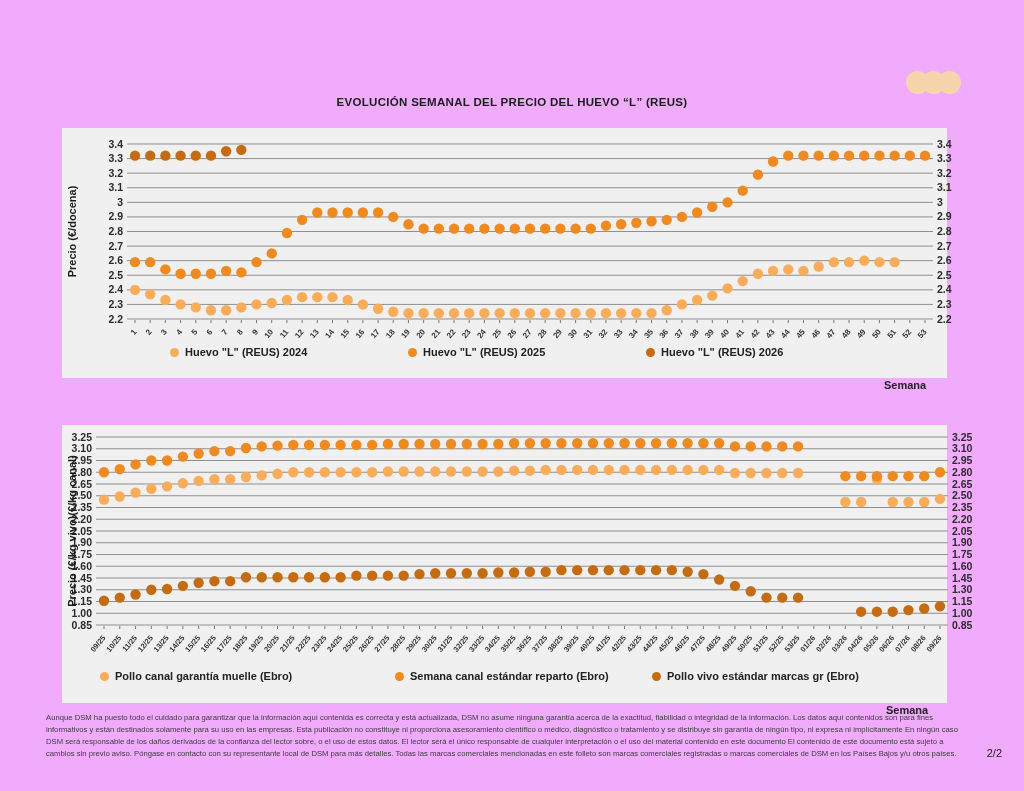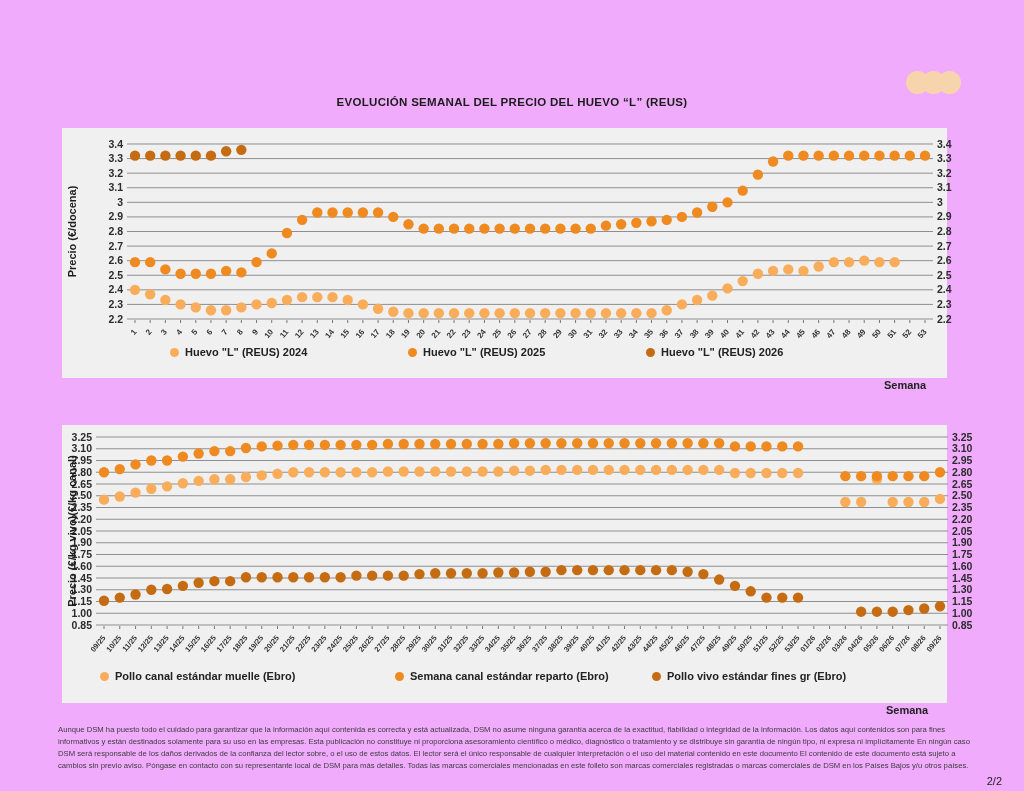--- a/index.html
+++ b/index.html
@@ -11,23 +11,23 @@
     font-size:11.5px;font-weight:bold;color:#1c1c1c;letter-spacing:.3px;}
   #title-eggs{top:96px;}
   #title-pollo{top:398px;}
   svg{position:absolute;display:block;}
   #chart-eggs-svg{left:62px;top:128px;}
   #chart-pollo-svg{left:62px;top:425px;}
   .legend-item{position:absolute;display:flex;align-items:center;gap:6px;
     font-size:11px;font-weight:bold;color:#222;white-space:nowrap;}
   .legend-dot{width:9px;height:9px;border-radius:50%;flex:0 0 auto;}
   .axis-x-label{position:absolute;font-size:11px;font-weight:bold;color:#222;margin-top:35px;}
-  .disclaimer{position:absolute;left:46px;top:712px;width:912px;margin:12px;
+  .disclaimer{position:absolute;left:46px;top:712px;width:912px;margin:0;
     font-size:7.7px;line-height:1.55;color:#3c3c3c;}
-  .page-number{position:absolute;right:44px;top:747px;font-size:11px;color:#222;margin-top:28px;}
+  .page-number{position:absolute;right:44px;top:747px;font-size:11px;color:#222;}
 </style>
 </head>
 <body>
 
 <div class="page">
 
   <div class="deco">
     <span class="deco-dot"></span>
     <span class="deco-dot"></span>
     <span class="deco-dot"></span>
@@ -624,28 +624,28 @@
       <circle cx="799.132075471698" cy="186.68333333333334" r="5.2" fill="#C56C12"></circle>
       <circle cx="814.9056603773585" cy="186.68333333333334" r="5.2" fill="#C56C12"></circle>
       <circle cx="830.6792452830189" cy="186.68333333333334" r="5.2" fill="#C56C12"></circle>
       <circle cx="846.4528301886792" cy="185.11666666666667" r="5.2" fill="#C56C12"></circle>
       <circle cx="862.2264150943396" cy="183.54999999999998" r="5.2" fill="#C56C12"></circle>
       <circle cx="878" cy="181.2" r="5.2" fill="#C56C12"></circle>
     </svg>
 
   <div class="legend-item" style="left:100px;top:670px">
     <span class="legend-dot" style="background-color: rgb(249, 173, 90);"></span>
-    <span>Pollo canal estándar muelle (Ebro)</span>
+    <span>Pollo canal garantía muelle (Ebro)</span>
   </div>
   <div class="legend-item" style="left:395px;top:670px">
     <span class="legend-dot" style="background-color: rgb(238, 138, 32);"></span>
     <span>Semana canal estándar reparto (Ebro)</span>
   </div>
   <div class="legend-item" style="left:652px;top:670px">
     <span class="legend-dot" style="background-color: rgb(197, 108, 18);"></span>
-    <span>Pollo vivo estándar fines gr (Ebro)</span>
+    <span>Pollo vivo estándar marcas gr (Ebro)</span>
   </div>
   <div class="axis-x-label" style="left:886px;top:669px">Semana</div>
 
   <p class="disclaimer">Aunque DSM ha puesto todo el cuidado para garantizar que la información aquí contenida es correcta y está actualizada, DSM no asume ninguna garantía acerca de la exactitud, fiabilidad o integridad de la información. Los datos aquí contenidos son para fines informativos y están destinados solamente para su uso en las empresas. Esta publicación no constituye ni proporciona asesoramiento científico o médico, diagnóstico o tratamiento y se distribuye sin garantía de ningún tipo, ni expresa ni implícitamente En ningún caso DSM será responsable de los daños derivados de la confianza del lector sobre, o el uso de estos datos. El lector será el único responsable de cualquier interpretación o el uso del material contenido en este documento El contenido de este documento está sujeto a cambios sin previo aviso. Póngase en contacto con su representante local de DSM para más detalles. Todas las marcas comerciales mencionadas en este folleto son marcas comerciales registradas o marcas comerciales de DSM en los Países Bajos y/u otros países.</p>
   <div class="page-number">2/2</div>
 
 </div>
 
 </body></html>

